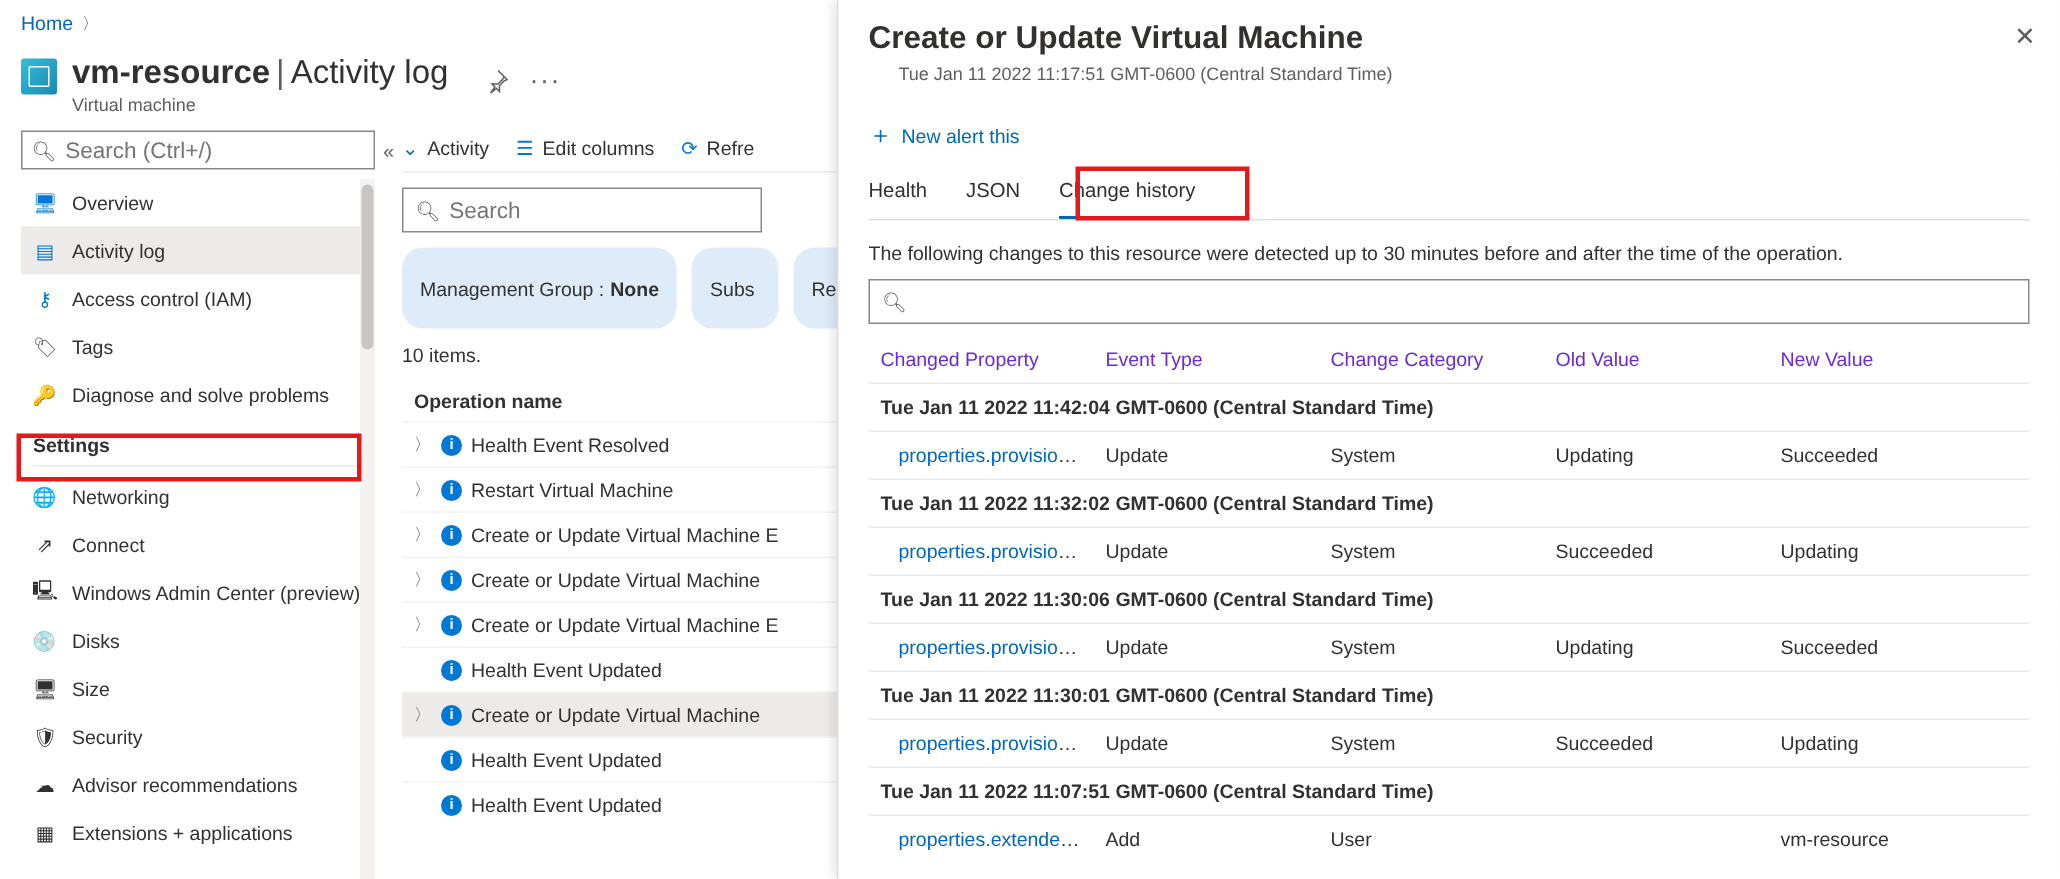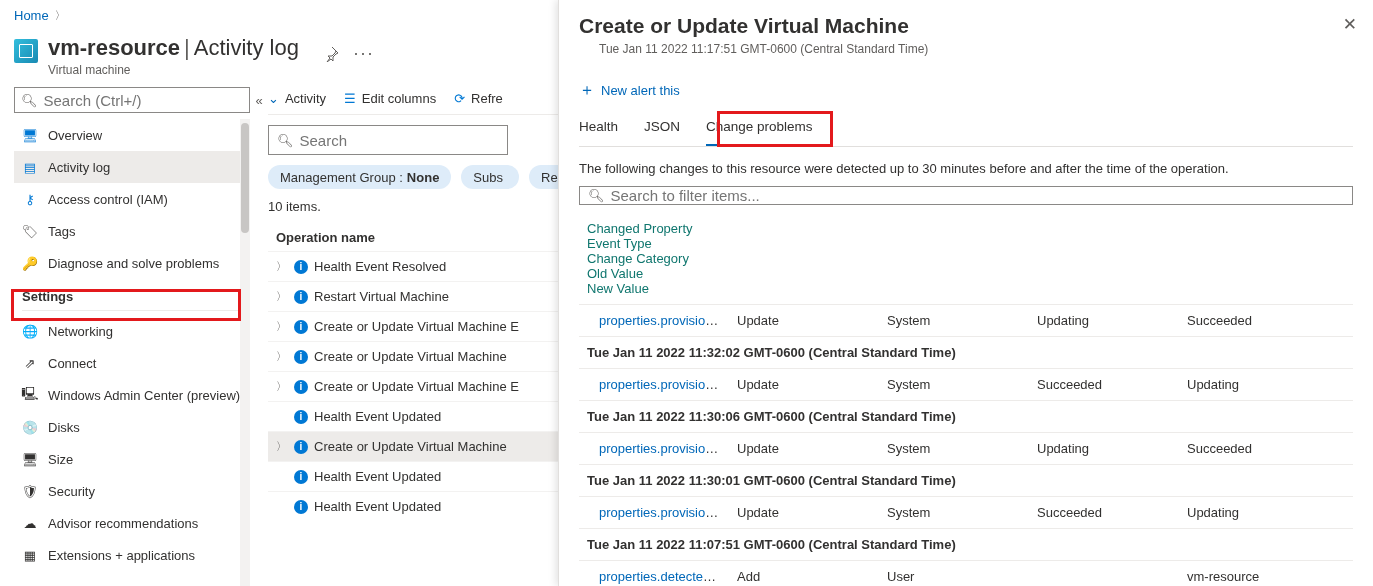--- a/index.html
+++ b/index.html
@@ -33,21 +33,21 @@
 .side-div { border-top:1px solid #edebe9; margin:2px 8px 4px; }
 .red-box { position:absolute; border:3px solid #e3191c; pointer-events:none; }
 .red-box.sidebar-box { top:206px; left:11px; width:230px; height:32px; }
 
 .content { flex:1; padding: 8px 0 0 18px; overflow:hidden; position:relative; }
 .toolbar { display:flex; align-items:center; gap:18px; color:#323130; padding-bottom:8px; border-bottom:1px solid #edebe9; }
 .toolbar .titem { display:flex; align-items:center; gap:6px; cursor:pointer; }
 .toolbar .chev-down { color:#0067b8; }
 .content .search { margin-top:10px; display:flex; align-items:center; gap:6px; border:1px solid #8a8886; height:30px; padding:0 8px; color:#605e5c; width: 240px; }
 .chips { display:flex; gap:10px; margin-top:10px; flex-wrap:wrap; }
-.chip { background:#deecf9; border-radius:14px; padding:4px 12px; font-size:13px; display:flex; align-items:center; gap:4px; }
+.chip { background:#deecf9; border-radius:14px; padding:19px 12px; font-size:13px; display:flex; align-items:center; gap:4px; }
 .chip .val { font-weight:700; }
 .chip .x { color:#605e5c; margin-left:4px; font-size:14px; }
 .count { margin-top:10px; font-size:13px; }
 .oplist { margin-top:10px; }
 .ophead { font-weight:600; padding:6px 8px; }
 .oprow { display:flex; align-items:center; gap:6px; height:30px; padding:0 8px; border-top:1px solid #f3f2f1; cursor:pointer; }
 .oprow.sel { background:#edebe9; }
 .oprow .exp { width:12px; color:#605e5c; font-size:11px; }
 .oprow .info { width:14px; height:14px; border-radius:50%; background:#0078d4; color:#fff; font-size:10px; display:inline-flex; align-items:center; justify-content:center; font-weight:700; }
 
@@ -59,21 +59,21 @@
 .panel .closebtn { position:absolute; right:16px; top:14px; font-size:17px; color:#605e5c; cursor:pointer; }
 .panel .newrule { display:flex; align-items:center; gap:6px; color:#0067b8; margin:16px 0 0 20px; cursor:pointer; font-size:13px;}
 .panel .plus { font-size:16px; font-weight:300; }
 .tabs { display:flex; gap:26px; border-bottom:1px solid #e1dfdd; margin:18px 20px 0; position:relative; }
 .tab { padding:0 0 10px; cursor:pointer; color:#323130; font-size:13.5px; }
 .tab.active { color:#323130; font-weight:400; border-bottom:2px solid #0067b8; }
 .red-box.tab-box { top:-8px; left:138px; width:116px; height:36px; }
 .desc { padding:14px 20px 10px; font-size:13px; }
 .filter { margin:0 20px; display:flex; align-items:center; gap:6px; border:1px solid #8a8886; height:30px; padding:0 8px; color:#605e5c; }
 .tbl { margin:8px 20px 0; }
-.thead { display:flex; font-size:13px; color:#0f766e; padding:8px 0;flex-direction:column; }
+.thead { display:flex; font-size:13px; color:#6d28d9; padding:8px 0; }
 .thead > div { padding:0 8px; }
 .c1 { width:150px; } .c2 { width:150px; } .c3 { width:150px; } .c4 { width:150px; } .c5 { width:150px; }
 .tgroup { font-weight:700; font-size:13px; padding:8px; border-top:1px solid #edebe9; }
 .trow { display:flex; align-items:center; height:32px; border-top:1px solid #edebe9; font-size:13px; }
 .trow > div { padding:0 8px; overflow:hidden; text-overflow:ellipsis; white-space:nowrap; }
 .trow .c1 a { color:#0067b8; text-decoration:none; padding-left:12px; }
 
 
 .ic-overview{color:#0078d4;} .ic-activity{color:#0078d4;} .ic-access{color:#0078d4;}
 .ic-tag{color:#605e5c;} .ic-diag{color:#605e5c;}
@@ -275,37 +275,37 @@
       <div class="ptime">Tue Jan 11 2022 11:17:51 GMT-0600 (Central Standard Time)</div>
       <span class="closebtn">✕</span>
     </div>
     <div class="newrule">
       <span class="plus">＋</span>
       <span>New alert this</span>
     </div>
     <div class="tabs">
       <div class="tab">Health</div>
       <div class="tab">JSON</div>
-      <div class="tab active">Change problems</div>
+      <div class="tab active">Change history</div>
       <div class="red-box tab-box"></div>
     </div>
     <div class="desc">The following changes to this resource were detected up to 30 minutes before and after the time of the operation.</div>
     <div class="filter">
       <span>🔍︎</span>
-      <input placeholder="Search to filter items..." style="">
     </div>
     <div class="tbl">
       <div class="thead">
         <div class="c1">Changed Property</div>
         <div class="c2">Event Type</div>
         <div class="c3">Change Category</div>
         <div class="c4">Old Value</div>
         <div class="c5">New Value</div>
       </div>
       <div id="tbody">
+          <div class="tgroup">Tue Jan 11 2022 11:42:04 GMT-0600 (Central Standard Time)</div>
           <div class="trow">
             <div class="c1"><a href="#">properties.provision...</a></div>
             <div class="c2">Update</div>
             <div class="c3">System</div>
             <div class="c4">Updating</div>
             <div class="c5">Succeeded</div>
           </div>
           <div class="tgroup">Tue Jan 11 2022 11:32:02 GMT-0600 (Central Standard Time)</div>
           <div class="trow">
             <div class="c1"><a href="#">properties.provision...</a></div>
@@ -325,21 +325,21 @@
           <div class="tgroup">Tue Jan 11 2022 11:30:01 GMT-0600 (Central Standard Time)</div>
           <div class="trow">
             <div class="c1"><a href="#">properties.provision...</a></div>
             <div class="c2">Update</div>
             <div class="c3">System</div>
             <div class="c4">Succeeded</div>
             <div class="c5">Updating</div>
           </div>
           <div class="tgroup">Tue Jan 11 2022 11:07:51 GMT-0600 (Central Standard Time)</div>
           <div class="trow">
-            <div class="c1"><a href="#">properties.detected...</a></div>
+            <div class="c1"><a href="#">properties.extended...</a></div>
             <div class="c2">Add</div>
             <div class="c3">User</div>
             <div class="c4"></div>
             <div class="c5">vm-resource</div>
           </div>
         </div>
     </div>
   </div>
 </div>
 

